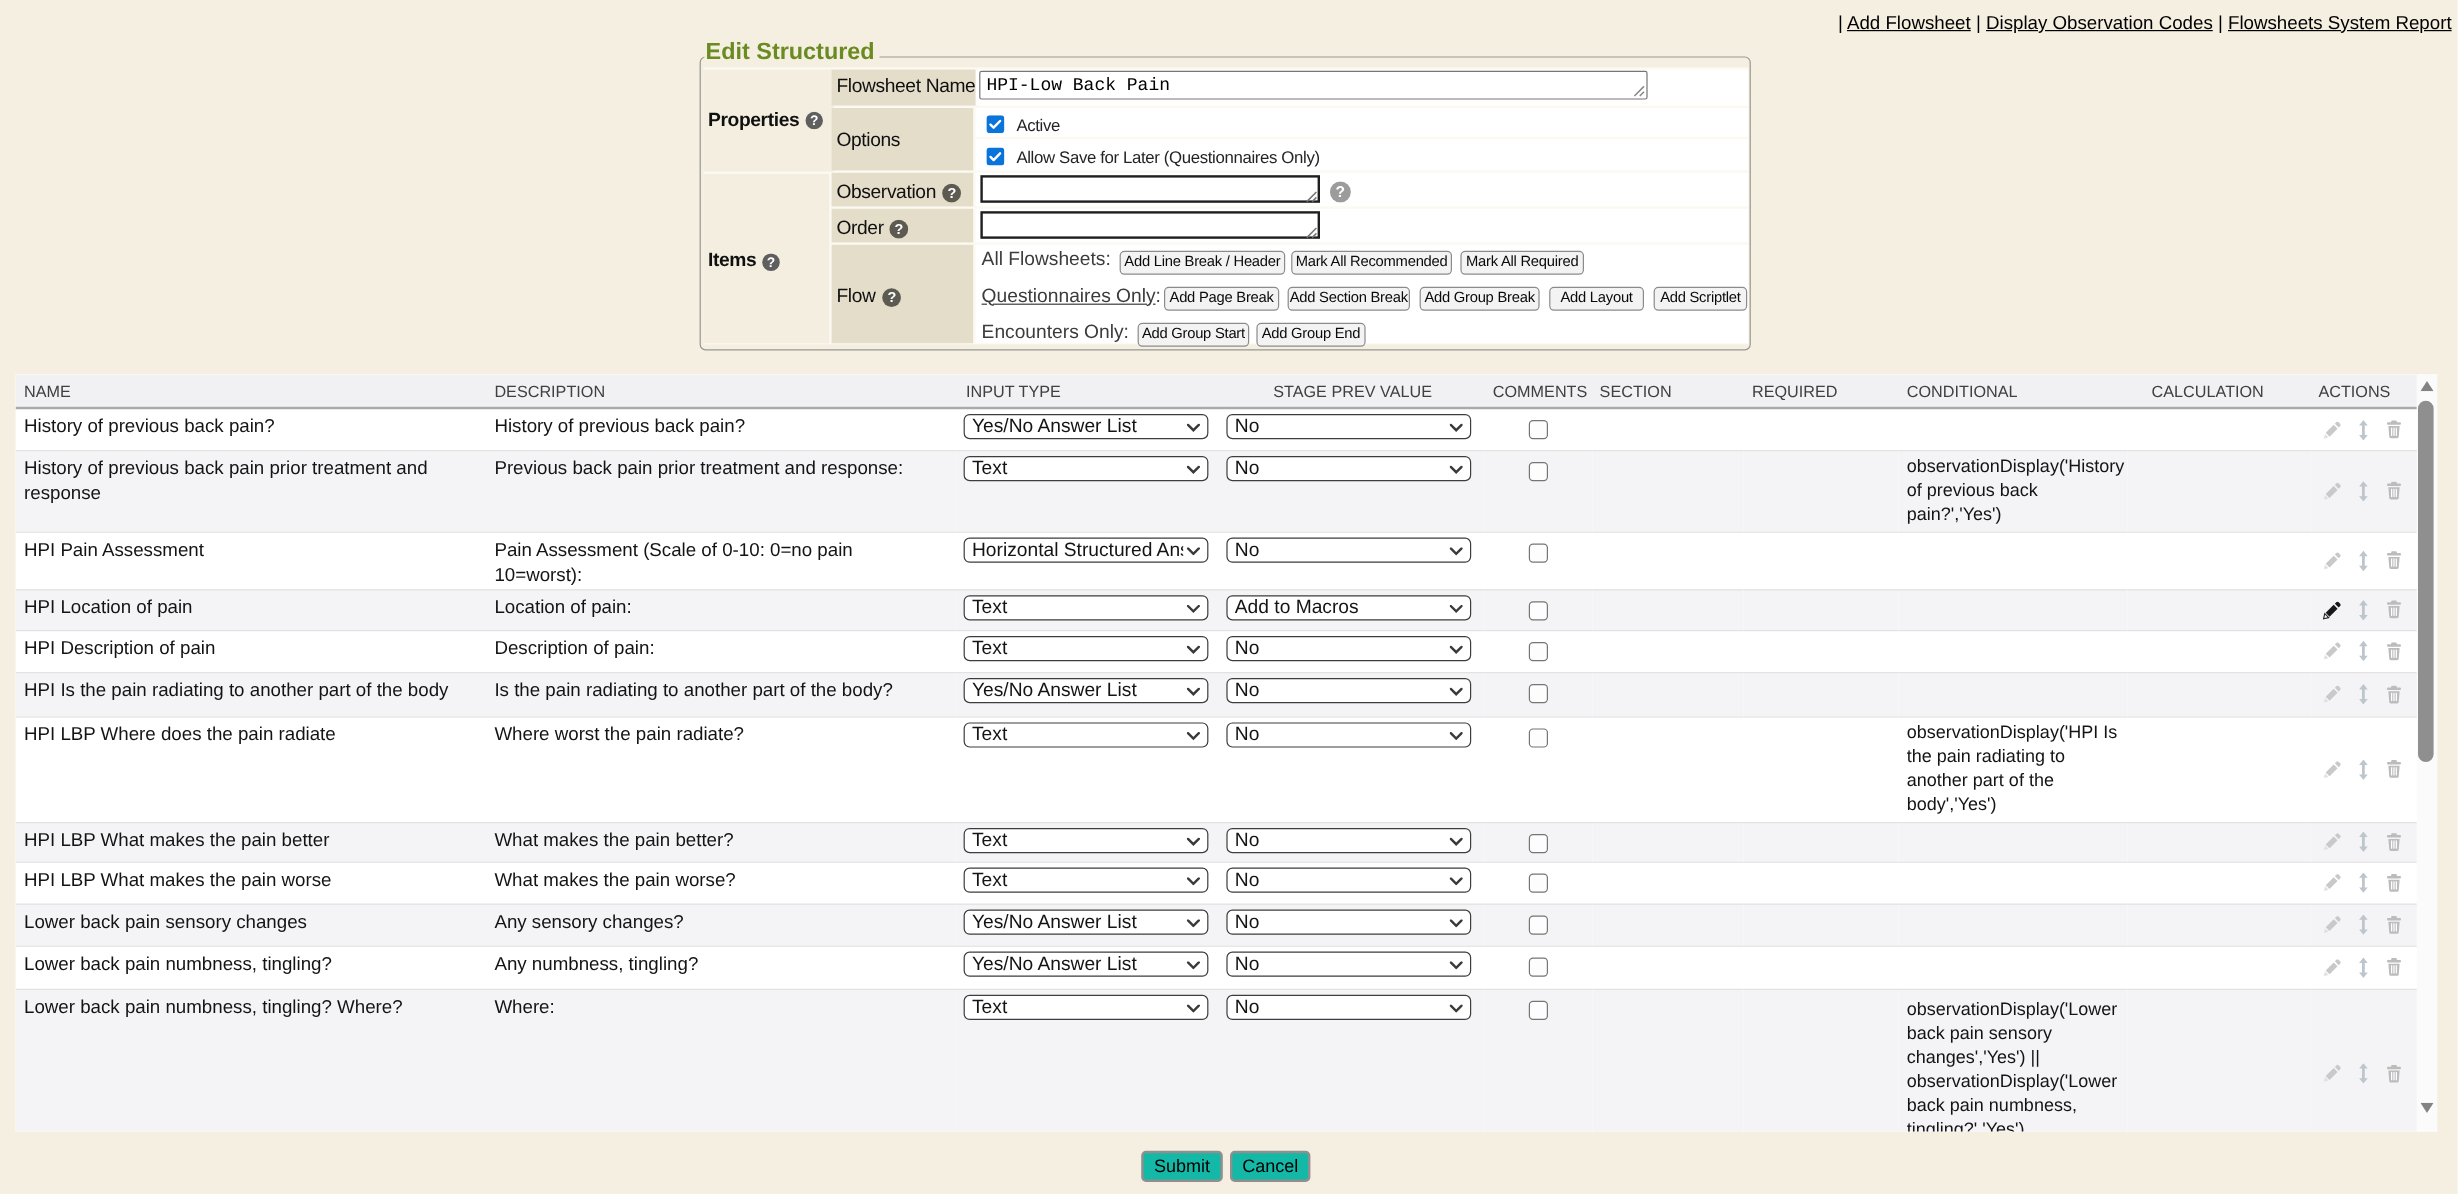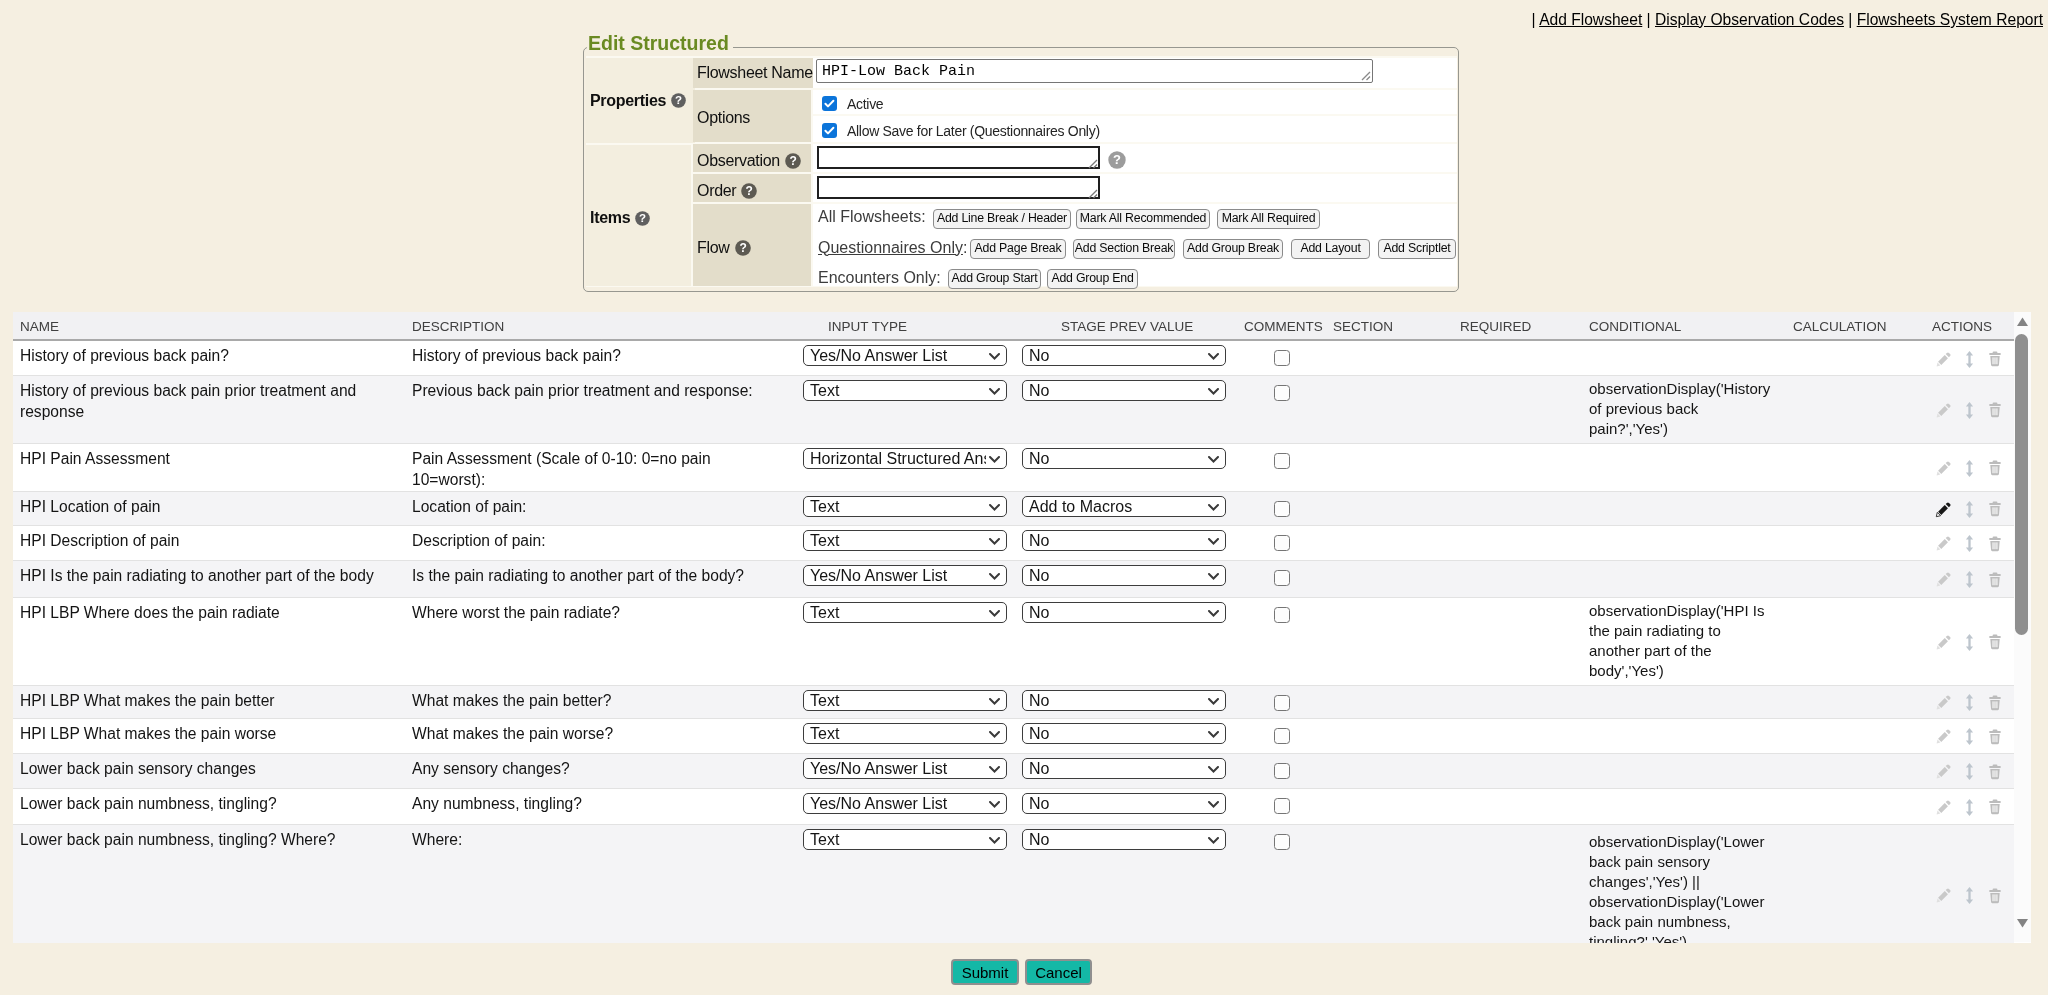--- a/index.html
+++ b/index.html
@@ -129,21 +129,21 @@
 <div class="flowline" style="top:238px;height:19px"><span style="text-decoration:underline">Questionnaires Only</span>:</div>
 <div class="abs" style="left:970px;top:239px"><span class="mbtn" style="width:96px">Add Page Break</span><span class="mbtn" style="width:102px;margin-left:7px">Add Section Break</span><span class="mbtn" style="width:100px;margin-left:8px">Add Group Break</span><span class="mbtn" style="width:79px;margin-left:8px">Add Layout</span><span class="mbtn" style="width:78px;margin-left:8px">Add Scriptlet</span></div>
 
 <div class="flowline" style="top:268px;height:19px">Encounters Only:</div>
 <div class="abs" style="left:948px;top:269px"><span class="mbtn" style="width:93px">Add Group Start</span><span class="mbtn" style="width:91px;margin-left:6px">Add Group End</span></div>
 
 <div id="tw">
   <div id="thead">
     <span style="left:7px">NAME</span>
     <span style="left:399px">DESCRIPTION</span>
-    <span style="left:815px">INPUT TYPE</span>
+    <span style="left:792px">INPUT TYPE</span>
     <span style="left:1048px">STAGE PREV VALUE</span>
     <span style="left:1231px">COMMENTS</span>
     <span style="left:1320px">SECTION</span>
     <span style="left:1447px">REQUIRED</span>
     <span style="left:1576px">CONDITIONAL</span>
     <span style="left:1780px">CALCULATION</span>
     <span style="left:1919px">ACTIONS</span>
   </div>
   <table class="main" cellspacing="0">
   <colgroup>

